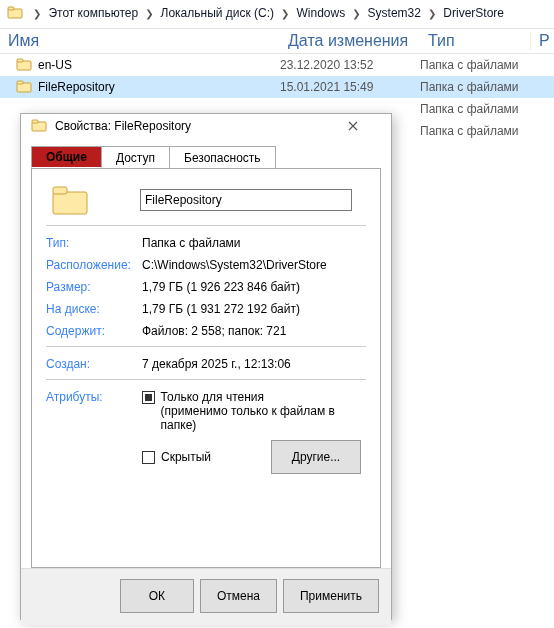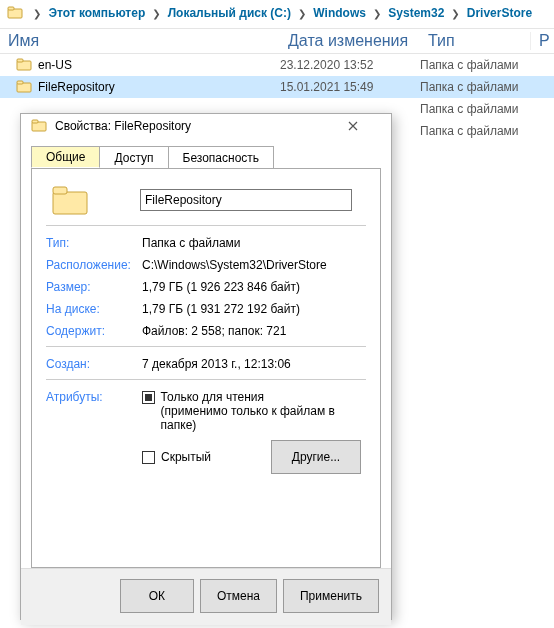--- a/index.html
+++ b/index.html
@@ -19,21 +19,21 @@
     display: flex;
     align-items: center;
     padding: 4px 6px 6px 6px;
     height: 28px;
   }
   .breadcrumb .folder-root {
     width: 18px; height: 16px; margin-right: 4px;
     display:flex; align-items:center; justify-content:center;
   }
   .breadcrumb .chev { color:#555; padding:0 5px; font-size:10px; }
-  .breadcrumb .crumb { color:#0369a1; padding:0 2px; cursor:default;font-weight:bold; }
+  .breadcrumb .crumb { color:#0f172a; padding:0 2px; cursor:default; }
 
   
   .col-headers {
     display:flex;
     border-top:1px solid #e5e5e5;
     border-bottom:1px solid #e5e5e5;
     background:#fff;
     height:26px;
     align-items:center;
   }
@@ -93,24 +93,25 @@
     border-bottom:none;
     background:#fff;
     padding:2px 14px;
     font-size:12px;
     height:22px;
     display:flex; align-items:center;
     position:relative;
   }
   .tab + .tab { margin-left:-1px; }
   .tab.active {
-    background:#fef9c3;
+    background:#b91c1c;
     z-index:2;
     border-bottom:1px solid #fff;
     margin-bottom:-1px;
+    font-weight:bold;
   }
   .tab-panel {
     border:1px solid #aaa;
     height:400px;
     padding:14px 14px;
   }
 
   .toprow2 { display:flex; height:22px; }
   .toprow2 .tab { }
 
@@ -275,21 +276,21 @@
       </div>
       <div class="panel-row">
         <span class="label">Содержит:</span>
         <span class="val">Файлов: 2 558; папок: 721</span>
       </div>
 
       <hr class="sep">
 
       <div class="panel-row">
         <span class="label">Создан:</span>
-        <span class="val">7 декабря 2013 г., 12:13:06</span>
+        <span class="val">7 декабря 2025 г., 12:13:06</span>
       </div>
 
       <hr class="sep">
 
       <div class="panel-row" style="align-items:flex-start">
         <span class="label">Атрибуты:</span>
         <div class="val">
           <div class="checkbox-row">
             <span class="checkbox indet"></span>
             <div>

